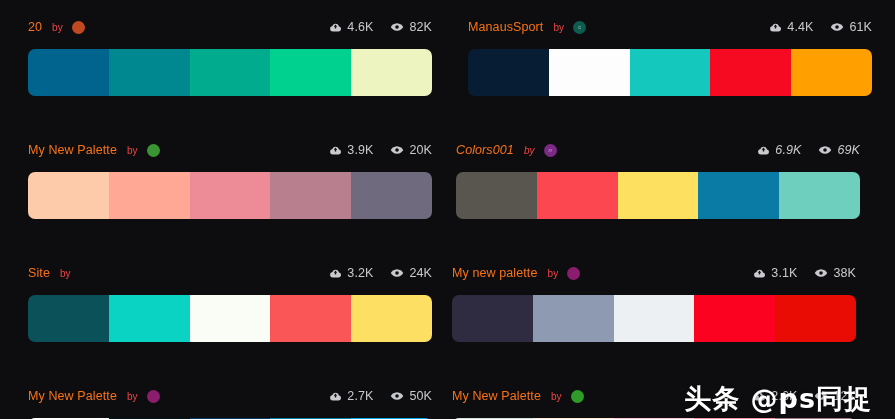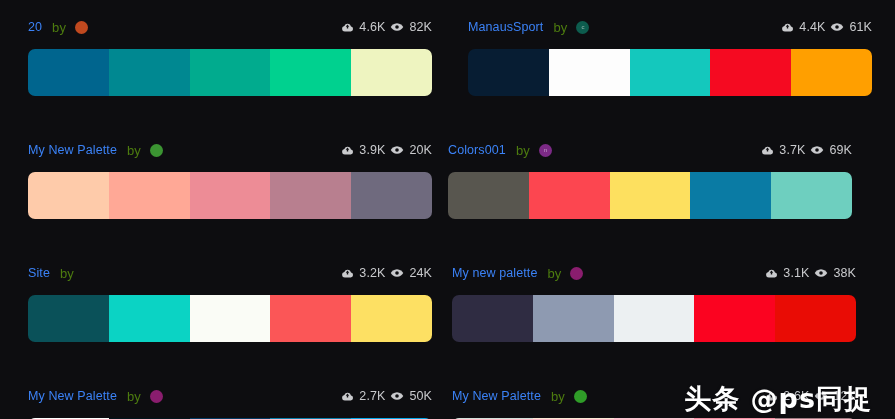--- a/index.html
+++ b/index.html
@@ -35,28 +35,28 @@
 
   .card-head {
     display: flex;
     align-items: center;
     height: 22px;
     margin-bottom: 11px;
   }
 
   .title {
     font-size: 12.5px;
-    color: #3b82f6;
+    color: #f97316;
     letter-spacing: 0.1px;
     white-space: nowrap;
   }
 
   .by {
-    font-size: 13px;
-    color: #4d7c0f;
+    font-size: 10px;
+    color: #ef4444;
     margin-left: 10px;
     letter-spacing: 0.1px;
   }
 
   .avatar {
     width: 13px;
     height: 13px;
     border-radius: 50%;
     margin-left: 9px;
     flex: 0 0 auto;
@@ -67,21 +67,21 @@
     font-size: 6px;
     color: rgba(255,255,255,0.55);
     line-height: 1;
     overflow: hidden;
   }
 
   .stats {
     margin-left: auto;
     display: flex;
     align-items: center;
-    gap: 5px;
+    gap: 17px;
   }
 
   .stat {
     display: flex;
     align-items: center;
     gap: 5px;
     font-size: 12.5px;
     color: #c9cacd;
     letter-spacing: 0.1px;
   }
@@ -230,35 +230,35 @@
             <div class="sw" style="background: rgb(254, 203, 170);"></div>
             <div class="sw" style="background: rgb(255, 168, 150);"></div>
             <div class="sw" style="background: rgb(237, 140, 150);"></div>
             <div class="sw" style="background: rgb(184, 127, 143);"></div>
             <div class="sw" style="background: rgb(111, 106, 126);"></div>
           </div>
     </div>
   </div>
 
   <div class="card col-right" style="margin-top: 43px;">
-    <div class="card-inner" style="margin-left: 4px;">
+    <div class="card-inner" style="margin-left: 12px; font-style: italic;">
       <div class="card-head">
         <span class="title">Colors001</span>
         <span class="by">by</span>
         <span class="avatar" style="background: rgb(124, 42, 134);">n</span>
         <span class="stats">
           <span class="stat">
             <span>
               <svg width="13" height="13" viewBox="0 0 24 24" fill="#c9cacd">
                 <path d="M18.5 10.2A6.6 6.6 0 0 0 6.1 9 5.2 5.2 0 0 0 7 19.3h11a4.6 4.6 0 0 0 .5-9.1z"></path>
                 <path d="M12 6.5l3.2 4.2H8.8L12 6.5z" fill="#0d0d10"></path>
                 <rect x="10.7" y="9.8" width="2.6" height="4" fill="#0d0d10"></rect>
               </svg>
             </span>
-            <span class="stat-val">3.7K</span>
+            <span class="stat-val">6.9K</span>
           </span>
           <span class="stat">
             <span>
               <svg width="14" height="14" viewBox="0 0 24 24" fill="#c9cacd">
                 <path d="M12 5.5C6.8 5.5 2.7 9.4 1.3 12c1.4 2.6 5.5 6.5 10.7 6.5S21.3 14.6 22.7 12C21.3 9.4 17.2 5.5 12 5.5z"></path>
                 <circle cx="12" cy="12" r="3.1" fill="#0d0d10"></circle>
               </svg>
             </span>
             <span class="stat-val">69K</span>
           </span>

